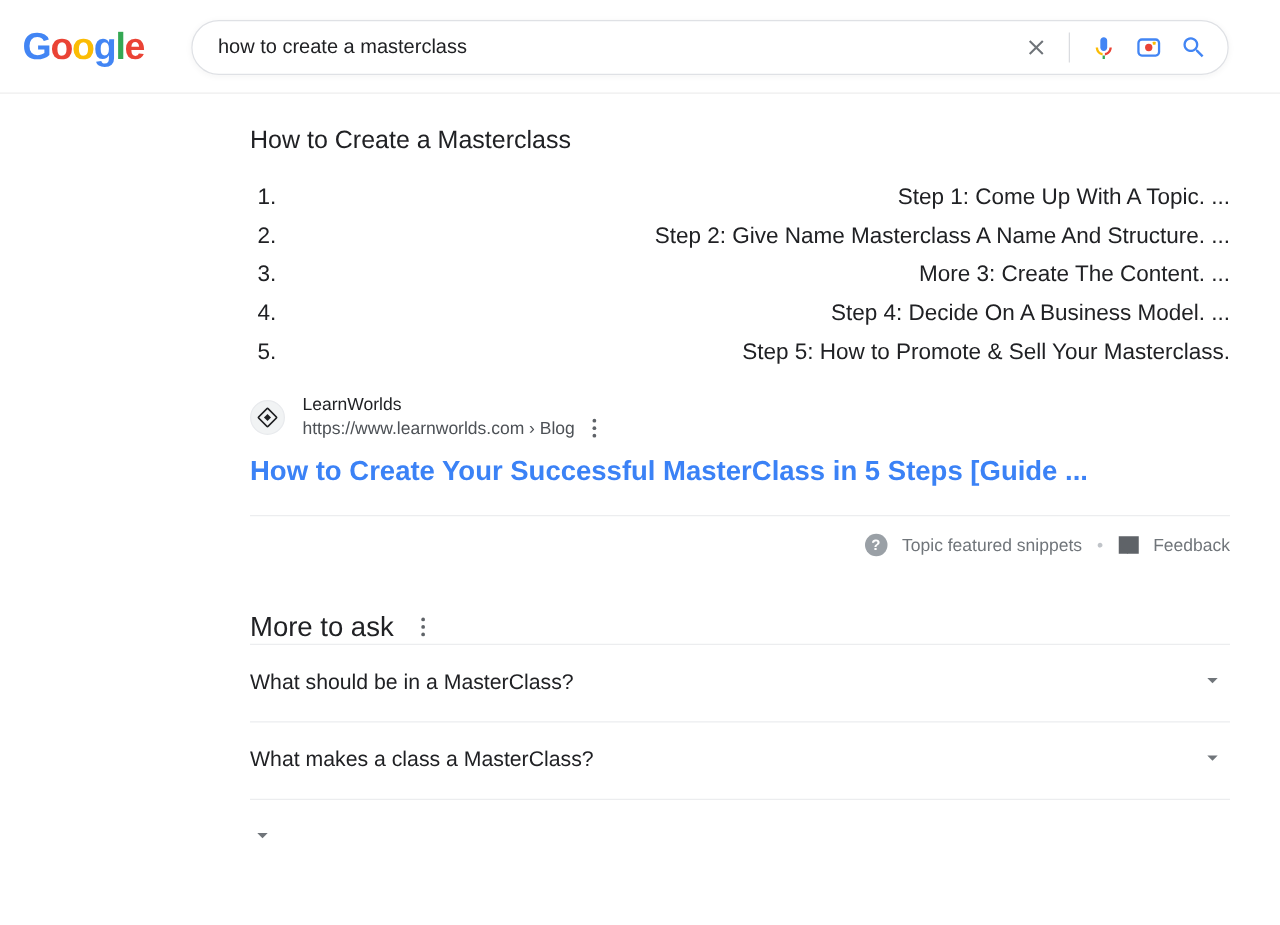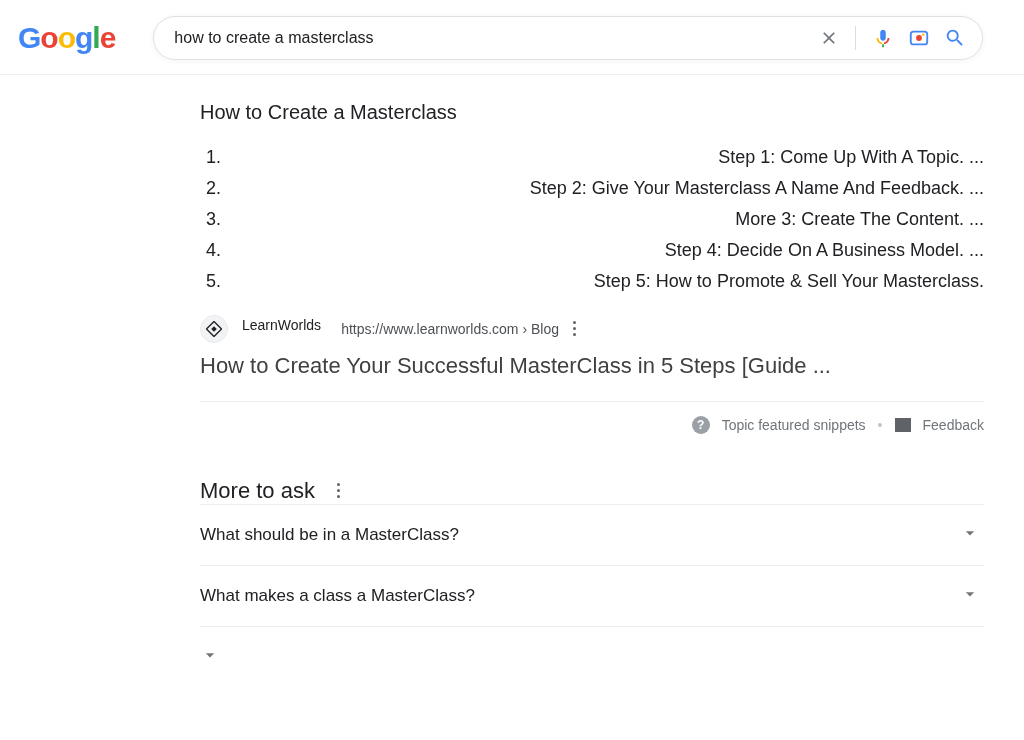--- a/index.html
+++ b/index.html
@@ -88,29 +88,30 @@
   .favicon {
     width: 28px;
     height: 28px;
     border-radius: 50%;
     background: #f1f3f4;
     border: 1px solid #e8eaed;
     display: flex;
     align-items: center;
     justify-content: center;
   }
-  .source-meta { display:flex; flex-direction:row;gap:20px; }
+  .source-meta { display:flex; flex-direction:column; }
   .source-name { font-size:14px; color:#202124; }
   .source-url-row { display:flex; align-items:center; gap:10px;justify-content:flex-end; }
   .source-url { font-size:14px; color:#4d5156; }
   .result-title {
     font-size: 22px;
-    color: #404040;
+    color: #3b82f6;
     margin-bottom: 22px;
     cursor: pointer;
+    font-weight: bold;
   }
   .divider-row {
     border-top: 1px solid #ecedef;
     padding-top: 14px;
     display:flex;
     justify-content: flex-end;
     align-items:center;
     gap: 12px;
     font-size: 14px;
     color: #70757a;
@@ -194,21 +195,21 @@
       </span>
     </div>
   </div>
 </div>
 
 <div class="content">
   <div class="wide">
     <div class="snippet-title">How to Create a Masterclass</div>
     <ol class="steps">
       <li>Step 1: Come Up With A Topic. ...</li>
-      <li>Step 2: Give Your Masterclass A Name And Feedback. ...</li>
+      <li>Step 2: Give Name Masterclass A Name And Structure. ...</li>
       <li>More 3: Create The Content. ...</li>
       <li>Step 4: Decide On A Business Model. ...</li>
       <li>Step 5: How to Promote &amp; Sell Your Masterclass.</li>
     </ol>
 
     <div class="source">
       <div class="favicon">
         <svg width="16" height="16" viewBox="0 0 24 24">
             <rect x="4" y="4" width="16" height="16" fill="none" stroke="#202124" stroke-width="2" transform="rotate(45 12 12)"></rect>
             <rect x="9" y="9" width="6" height="6" fill="#202124" transform="rotate(45 12 12)"></rect>

